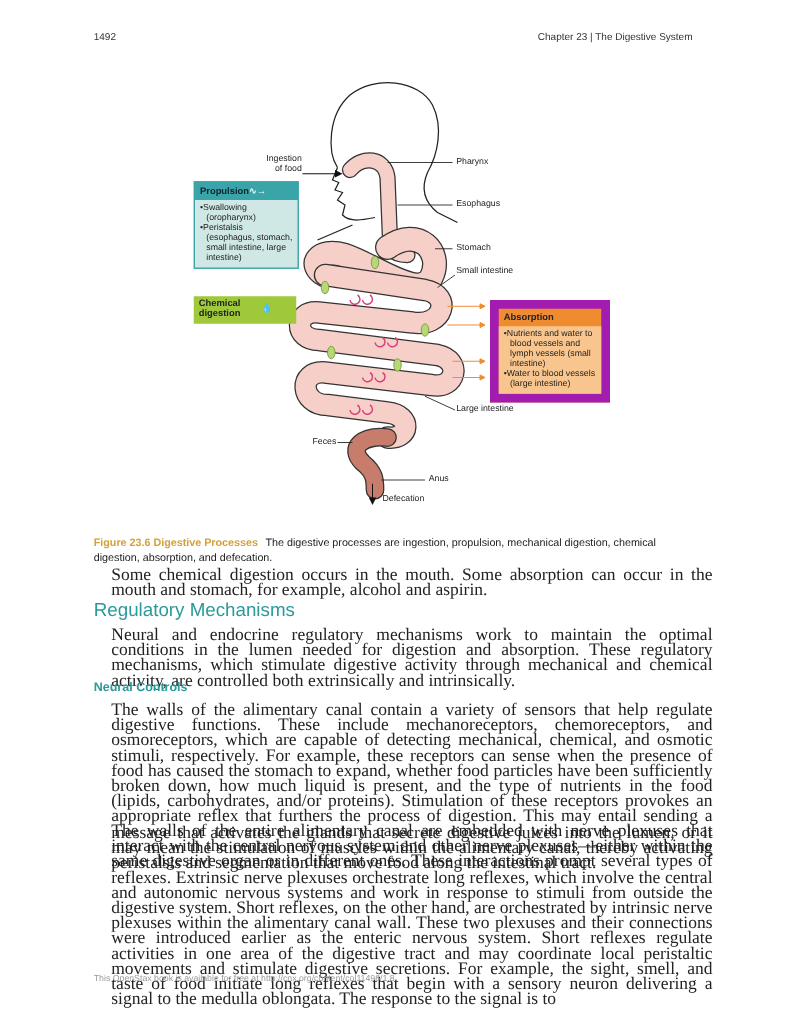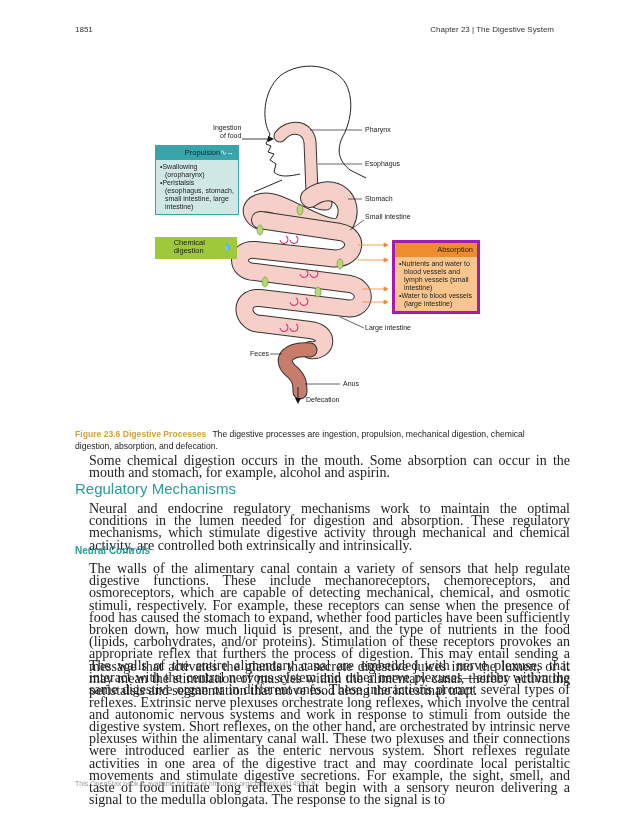--- a/index.html
+++ b/index.html
@@ -4,44 +4,44 @@
 <style>
   html, body { margin:0; padding:0; background:#fff; }
   body { width:630px; height:815px; position:relative; overflow:hidden; font-family:"Liberation Serif", serif; color:#222; }
   .hdr { position:absolute; top:25px; font-family:"Liberation Sans", sans-serif; font-size:8px; color:#333; }
   .hdr.left { left:75px; }
   .hdr.right { right:76px; }
   .figure { position:absolute; left:150px; top:62px; width:340px; height:345px; }
   .figure svg { position:absolute; left:0; top:0; }
   .lbl { position:absolute; font-family:"Liberation Sans", sans-serif; font-size:7px; color:#222; line-height:8px; white-space:nowrap; }
   .box { position:absolute; font-family:"Liberation Sans", sans-serif; font-size:7px; line-height:8px; color:#222; }
-  .box .title { font-weight:normal; font-size:7.5px; padding:3px 4px; display:flex; justify-content:flex-end; align-items:center; }
+  .box .title { font-weight:bold; font-size:7.5px; padding:3px 4px; display:flex; justify-content:flex-start; align-items:center; }
   .box ul { margin:0; padding:3px 4px 3px 4px; list-style:none; }
   .box li { padding-left:5px; text-indent:-5px; }
   .box li::before { content:"\2022 "; }
   .prop { left:5px; top:83px; width:82px; background:#3aa5a8; border:1px solid #3aa5a8; }
   .prop .title { color:#123; }
   .prop ul { background:#cfe8e6; }
   .chem { left:5px; top:175px; width:82px; height:22px; background:#9fc93b; }
   .mech { left:5px; top:209px; width:82px; background:#d9417a; border:1px solid #d9417a; }
   .mech .title { color:#3a0a1c; line-height:8px; }
   .mech ul { background:#f4c2d2; }
-  .abs { left:242px; top:178px; width:82px; background:#f08c30; border:3px solid #a21caf; }
+  .abs { left:242px; top:178px; width:82px; background:#f08c30; border:7px solid #a21caf; }
   .abs ul { background:#f9c58e; }
   .caption { position:absolute; left:75px; top:428px; width:480px; font-family:"Liberation Sans", sans-serif; font-size:8.6px; line-height:12px; color:#222; }
   .caption .fig-label { color:#d2a13a; font-weight:bold; margin-right:6px; }
   .p { position:absolute; left:89px; width:481px; font-size:14px; line-height:12.2px; text-align:justify; }
   h2 { position:absolute; left:75px; top:480px; margin:0; font-family:"Liberation Sans", sans-serif; font-size:15px; font-weight:normal; color:#2b9a9a; }
   h3 { position:absolute; left:75px; top:545px; margin:0; font-family:"Liberation Sans", sans-serif; font-size:10px; font-weight:bold; color:#2b9a9a; }
   .footer { position:absolute; left:75px; top:780px; font-family:"Liberation Sans", sans-serif; font-size:7px; color:#999; }
 </style>
 </head>
 <body>
 
-<div class="hdr left">1851</div>
+<div class="hdr left">1492</div>
 <div class="hdr right">Chapter 23 | The Digestive System</div>
 
 <div class="figure">
   <svg width="340" height="345" viewBox="0 0 340 345">
 
     <path d="M120 72 C112 60 112 30 130 14 C150 -2 185 2 196 22 C205 40 200 62 192 76 C186 90 190 100 200 108 L216 116" fill="none" stroke="#222" stroke-width="1"></path>
     <path d="M120 72 L116 82 L121 84 L118 90 L124 92 L120 98 L126 102 L124 110 C130 116 140 114 150 112" fill="none" stroke="#222" stroke-width="1"></path>
     <path d="M132 118 L104 130" fill="none" stroke="#222" stroke-width="1"></path>
 
     <path d="M130 74 C140 62 158 64 160 80 L162 130 C162 140 168 142 176 142" fill="none" stroke="#333" stroke-width="13" stroke-linecap="round"></path>

